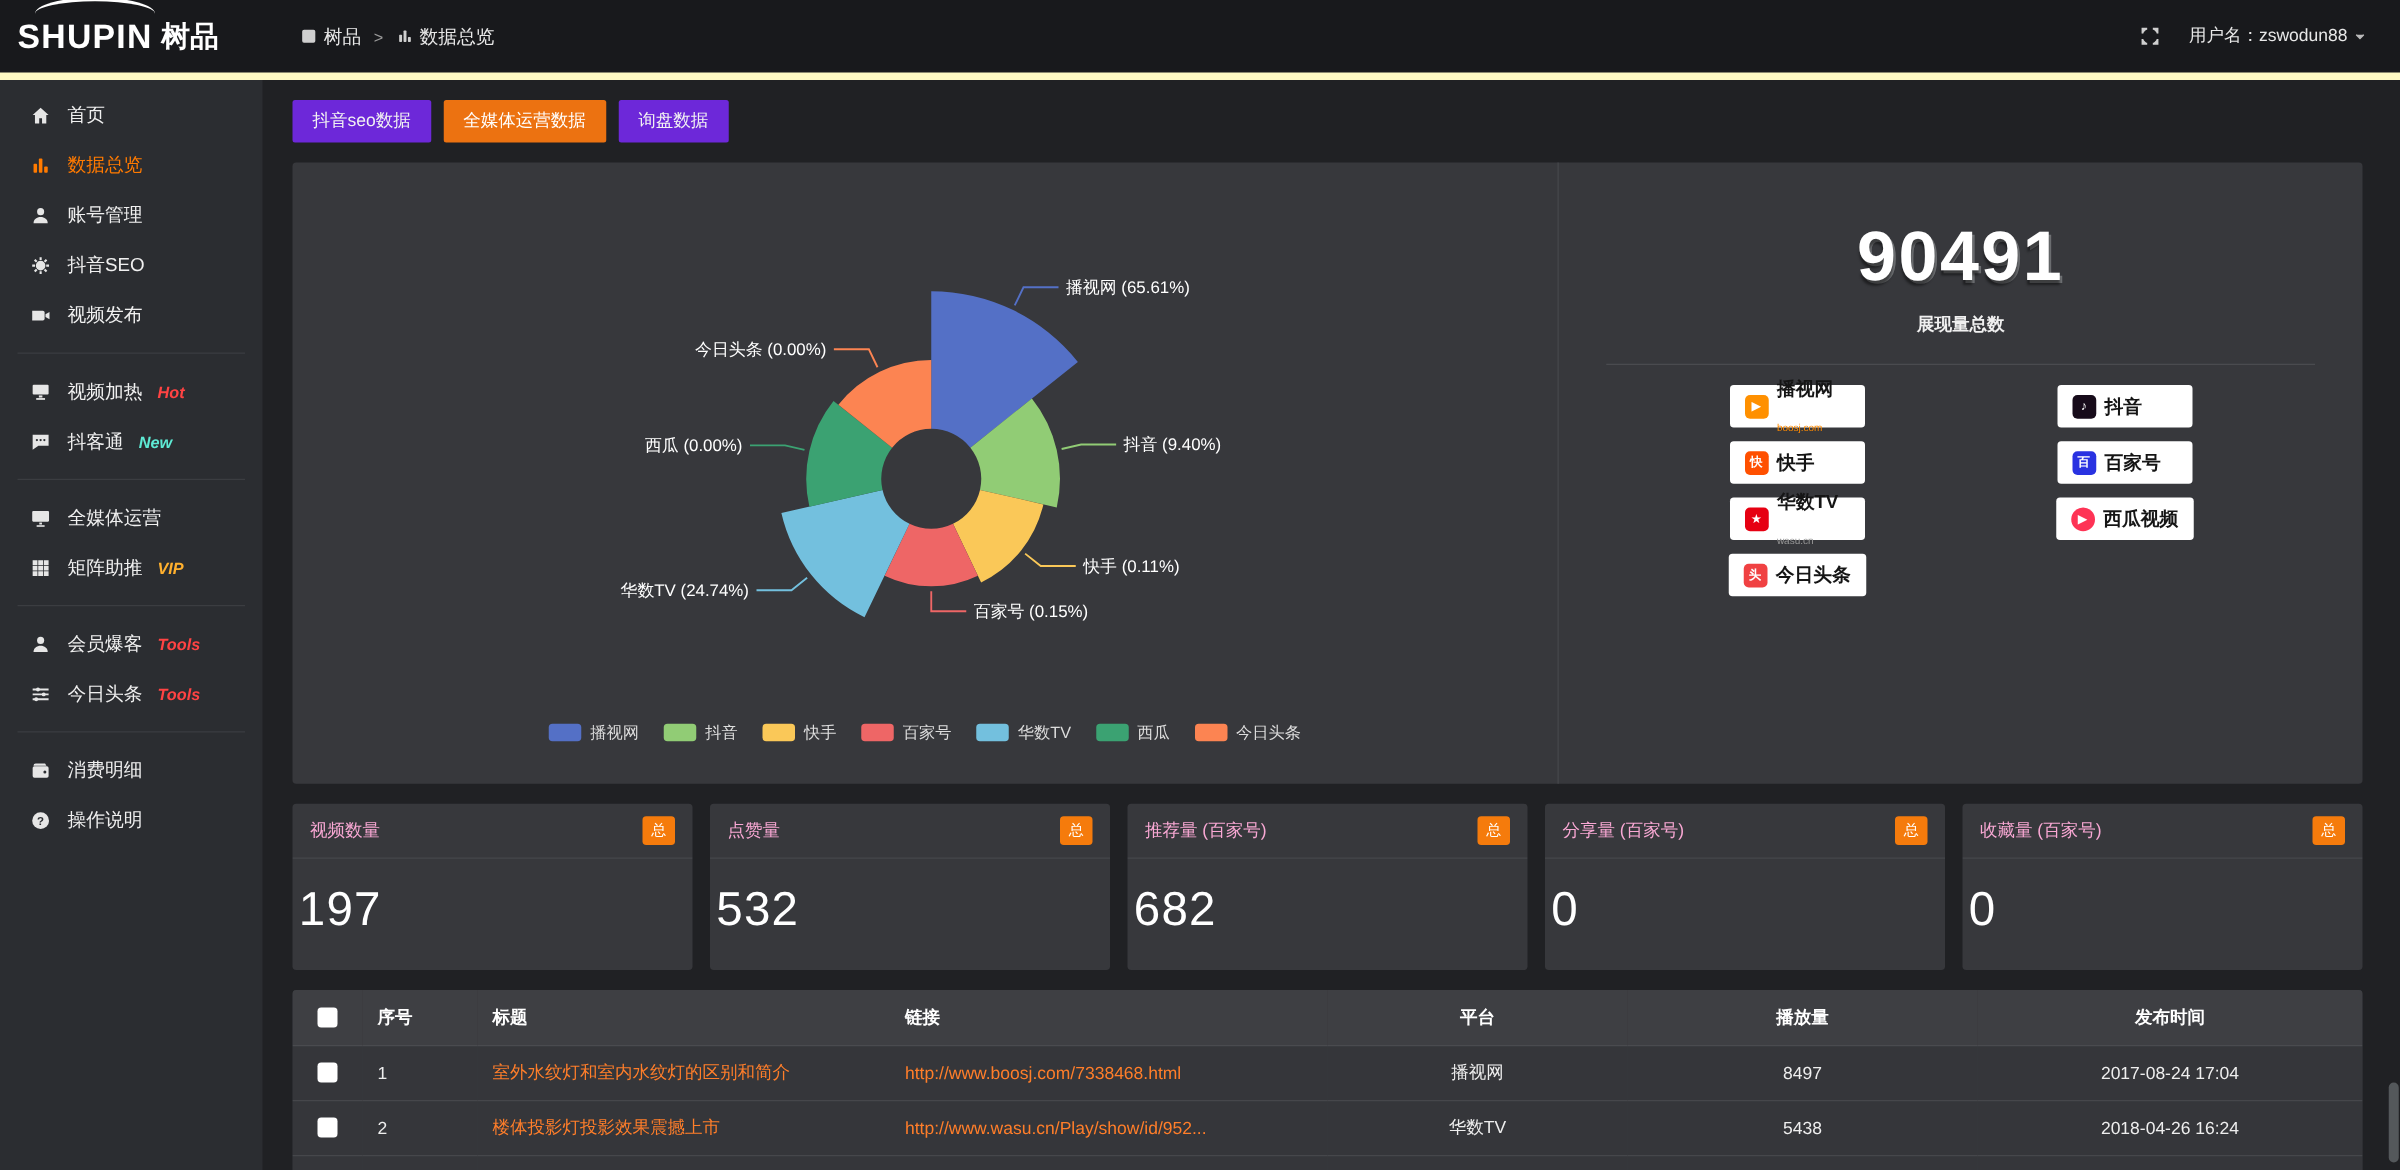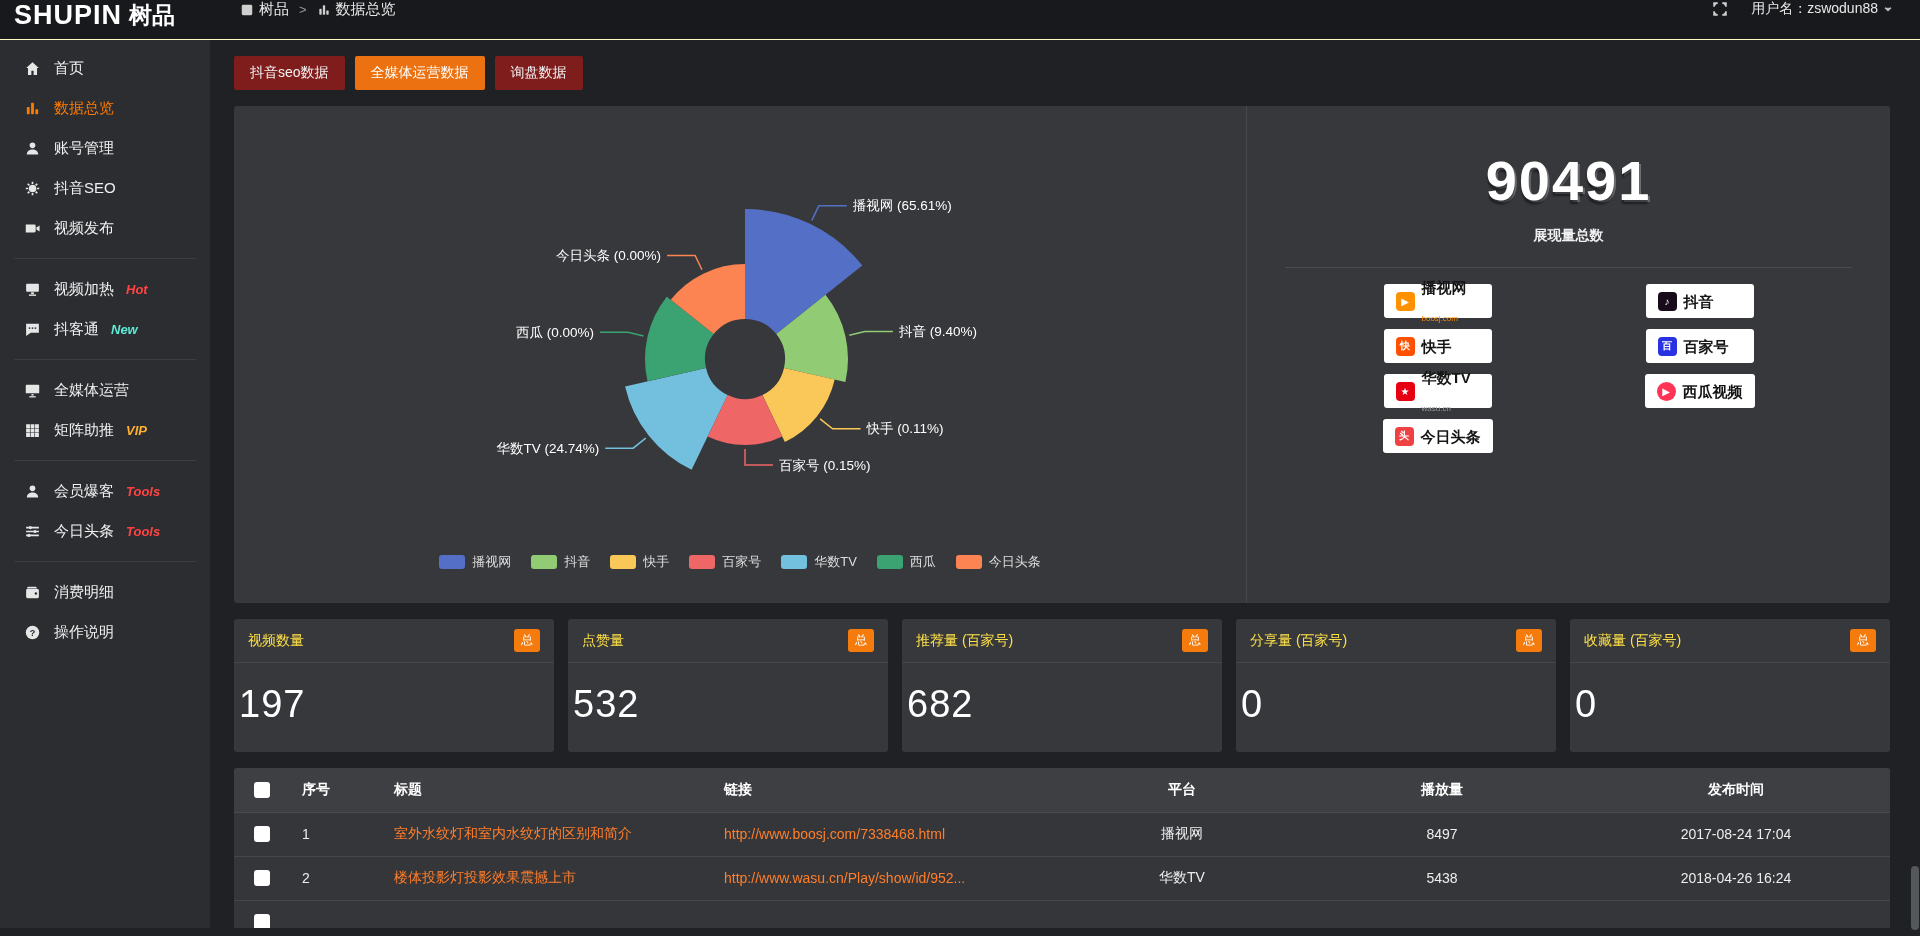--- a/index.html
+++ b/index.html
@@ -7,22 +7,22 @@
   body {
     font-family:"Liberation Sans","DejaVu Sans",sans-serif;
     background:#202124; color:#eee; position:relative;
   }
   svg { fill:currentColor; display:block; }
   .icon { display:inline-flex; width:17px; height:17px; flex:0 0 auto; }
   .icon svg { width:100%; height:100%; }
 
   
   .topbar {
-    height:40px; background:#18191c; display:flex; align-items:flex-start;
-    padding:0 26px 0 14px; border-bottom:1px solid #fef9c3;
+    height:64px; background:#18191c; display:flex; align-items:center;
+    padding:0 26px 0 14px; border-bottom:6px solid #fef9c3;
   }
   .logo { width:196px; display:flex; align-items:flex-end; position:relative; }
   .logo-arc { position:absolute; top:-16px; left:14px; width:96px; height:26px;
     border-top:3px solid #fff; border-radius:50%; }
   .logo-main { font-size:27px; font-weight:800; letter-spacing:1px; color:#fff; }
   .logo-sub { font-size:23px; font-weight:800; color:#fff; margin-left:7px; }
   .crumbs { display:flex; align-items:center; gap:10px; margin-left:30px; font-size:15px; }
   .crumb { display:flex; align-items:center; gap:5px; color:#e8e8e8; }
   .crumb .icon { width:14px; height:14px; color:#cfcfcf; }
   .crumb-sep { color:#9a9a9a; font-size:13px; }
@@ -38,21 +38,21 @@
     color:#f0f0f0; font-size:15px; cursor:pointer; position:relative; }
   .side-item .icon { margin-right:13px; color:#e6e6e6; }
   .side-item.active, .side-item.active .icon { color:#ff7a00; }
   .side-tag { font-size:13px; font-weight:bold; font-style:italic; margin-left:12px; }
   .side-chev { margin-left:auto; width:13px; height:13px; color:#8d9094; }
   .side-div { height:1px; background:#3b3d41; margin:10px 14px; }
 
   
   .main { flex:1; padding:16px 30px 0 24px; overflow:hidden; }
   .tabs { display:flex; gap:10px; }
-  .tab { height:34px; padding:0 16px; background:#7f1d1d; color:#f2f2f2; font-size:14px;
+  .tab { height:34px; padding:0 16px; background:#6d28d9; color:#f2f2f2; font-size:14px;
     display:flex; align-items:center; border-radius:2px; cursor:pointer; }
   .tab.active { background:#ec7211; color:#fff; }
 
   .panel { background:#37383c; border-radius:3px; }
   .chart-panel { margin-top:16px; height:497px; display:flex; }
   .chart-left { flex:0 0 1012px; display:flex; flex-direction:column; align-items:center;
     justify-content:center; padding:14px 0 6px; }
   .legend { display:flex; gap:20px; align-items:center; margin-top:2px; }
   .legend-item { display:flex; align-items:center; gap:7px; font-size:13px; color:#ddd; cursor:pointer; }
   .legend-swatch { width:26px; height:14px; border-radius:3px; }
@@ -69,21 +69,21 @@
   .pbadge-logo { width:19px; height:19px; border-radius:4px; color:#fff; font-size:10px;
     font-weight:bold; display:flex; align-items:center; justify-content:center; }
   .pbadge-txt { display:flex; flex-direction:column; line-height:1; }
   .pbadge-name { color:#151515; font-size:15px; font-weight:bold; }
   .pbadge-sub { font-size:8px; margin-top:20px; }
 
   .cards { display:grid; grid-template-columns:repeat(5,1fr); gap:14px; margin-top:16px; }
   .card { background:#37383c; border-radius:3px; overflow:hidden; }
   .card-head { height:44px; display:flex; align-items:center; justify-content:space-between;
     padding:0 14px; border-bottom:1px solid #46474b; }
-  .card-label { font-size:14px; color:#fde047; }
+  .card-label { font-size:14px; color:#f9a8d4; }
   .card-badge { background:#f57b0c; color:#fff; font-size:12px; padding:3px 7px; border-radius:3px; }
   .card-value { font-size:38px; color:#fff; padding:20px 5px 26px; letter-spacing:1px; }
 
   .table-panel { margin-top:16px; overflow:hidden; }
   table { width:100%; border-collapse:collapse; table-layout:fixed; }
   th { height:44px; background:#3e3f43; font-size:14px; color:#fff; font-weight:bold;
     border-bottom:1px solid #4a4b4f; }
   td { height:44px; background:#35363a; font-size:14px; color:#eee;
     border-bottom:1px solid #46474b; overflow:hidden; white-space:nowrap; text-overflow:ellipsis; }
   th.c-left, td.c-left { text-align:left; padding-left:12px; }

